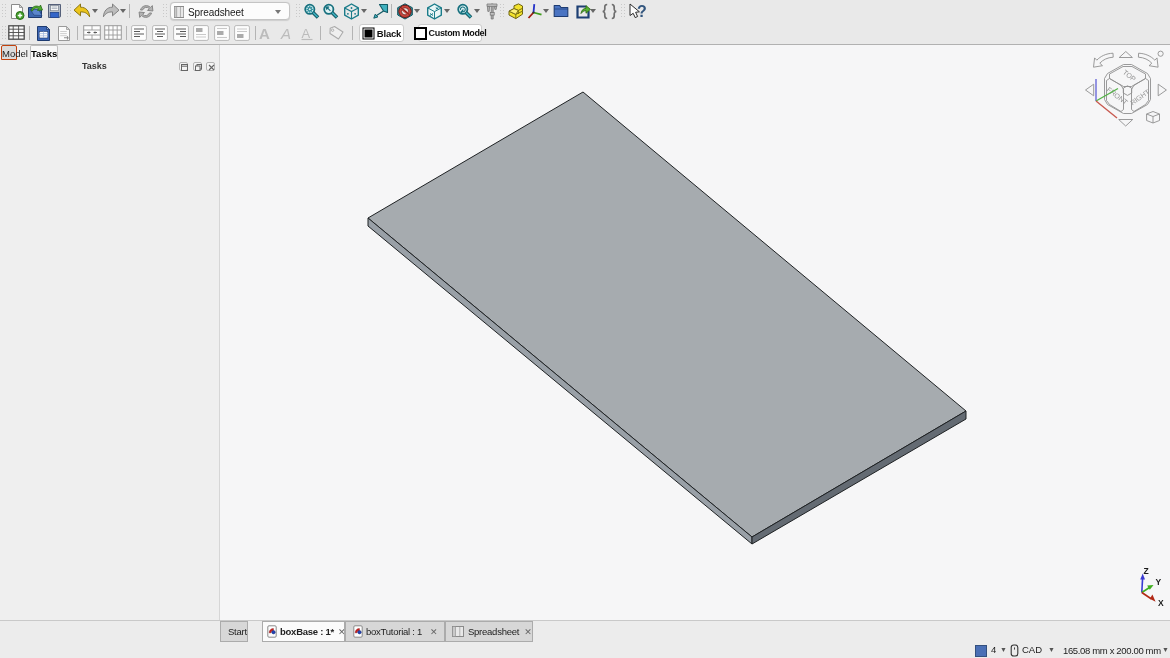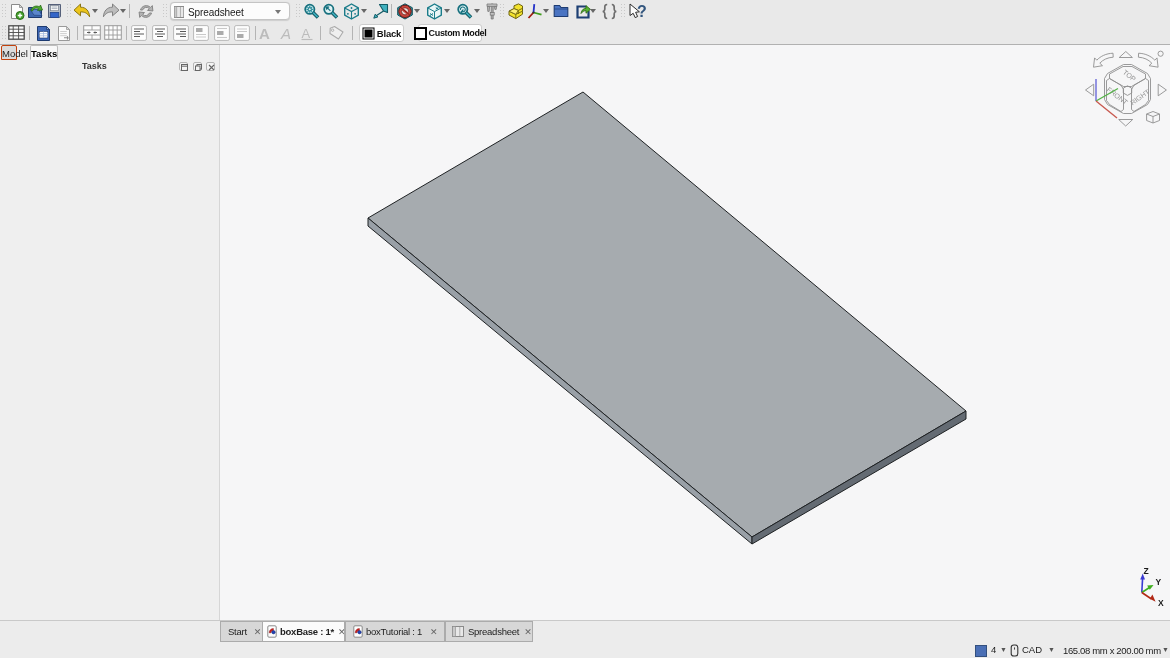--- a/index.html
+++ b/index.html
@@ -335,21 +335,21 @@
       <polygon points="1153.5,585 1147.1,585.6 1149.8,589.8" fill="#3fae1f"></polygon>
       <path d="M1141.8,592.5 L1151.5,599" stroke="#b22a17" stroke-width="1.6"></path>
       <polygon points="1155.6,601.8 1149.8,598.8 1152.4,594.6" fill="#b22a17"></polygon>
       <text x="1143.5" y="574">Z</text>
       <text x="1155.5" y="584.5">Y</text>
       <text x="1158" y="605.5">X</text>
     </g>
   </svg>
 
   <div id="bottombar">
-    <div class="btab" style="left:220px; width:49px; padding-left:7px;">Start<span class="x" style="margin-left:7px">✕</span></div>
+    <div class="btab" style="left:220px; width:28px; padding-left:7px;">Start<span class="x" style="margin-left:7px">✕</span></div>
     <div class="btab active" style="left:262px; width:83px; padding-left:4px;"><svg width="10" height="13" viewBox="0 0 10 13" style="margin-right:3px;flex:none">
           <rect x="0.8" y="0.8" width="8.4" height="11.4" rx="1.2" fill="#fdfdfd" stroke="#8a8a8a"></rect>
           <path d="M2.2,7.8 C2.2,5.4 4,3.6 6.4,3.6 L6.4,5.4 C5,5.4 3.9,6.5 3.9,7.8 Z" fill="#cc2222" stroke="#881111" stroke-width="0.5"></path>
           <circle cx="6.5" cy="7.2" r="1.7" fill="#2244bb" stroke="#112266" stroke-width="0.5"></circle>
         </svg>boxBase : 1*<span class="x" style="margin-left:4px">✕</span></div>
     <div class="btab" style="left:345px; width:100px; padding-left:7px;"><svg width="10" height="13" viewBox="0 0 10 13" style="margin-right:3px;flex:none">
           <rect x="0.8" y="0.8" width="8.4" height="11.4" rx="1.2" fill="#fdfdfd" stroke="#8a8a8a"></rect>
           <path d="M2.2,7.8 C2.2,5.4 4,3.6 6.4,3.6 L6.4,5.4 C5,5.4 3.9,6.5 3.9,7.8 Z" fill="#cc2222" stroke="#881111" stroke-width="0.5"></path>
           <circle cx="6.5" cy="7.2" r="1.7" fill="#2244bb" stroke="#112266" stroke-width="0.5"></circle>
         </svg>boxTutorial : 1<span class="x" style="margin-left:8px">✕</span></div>

